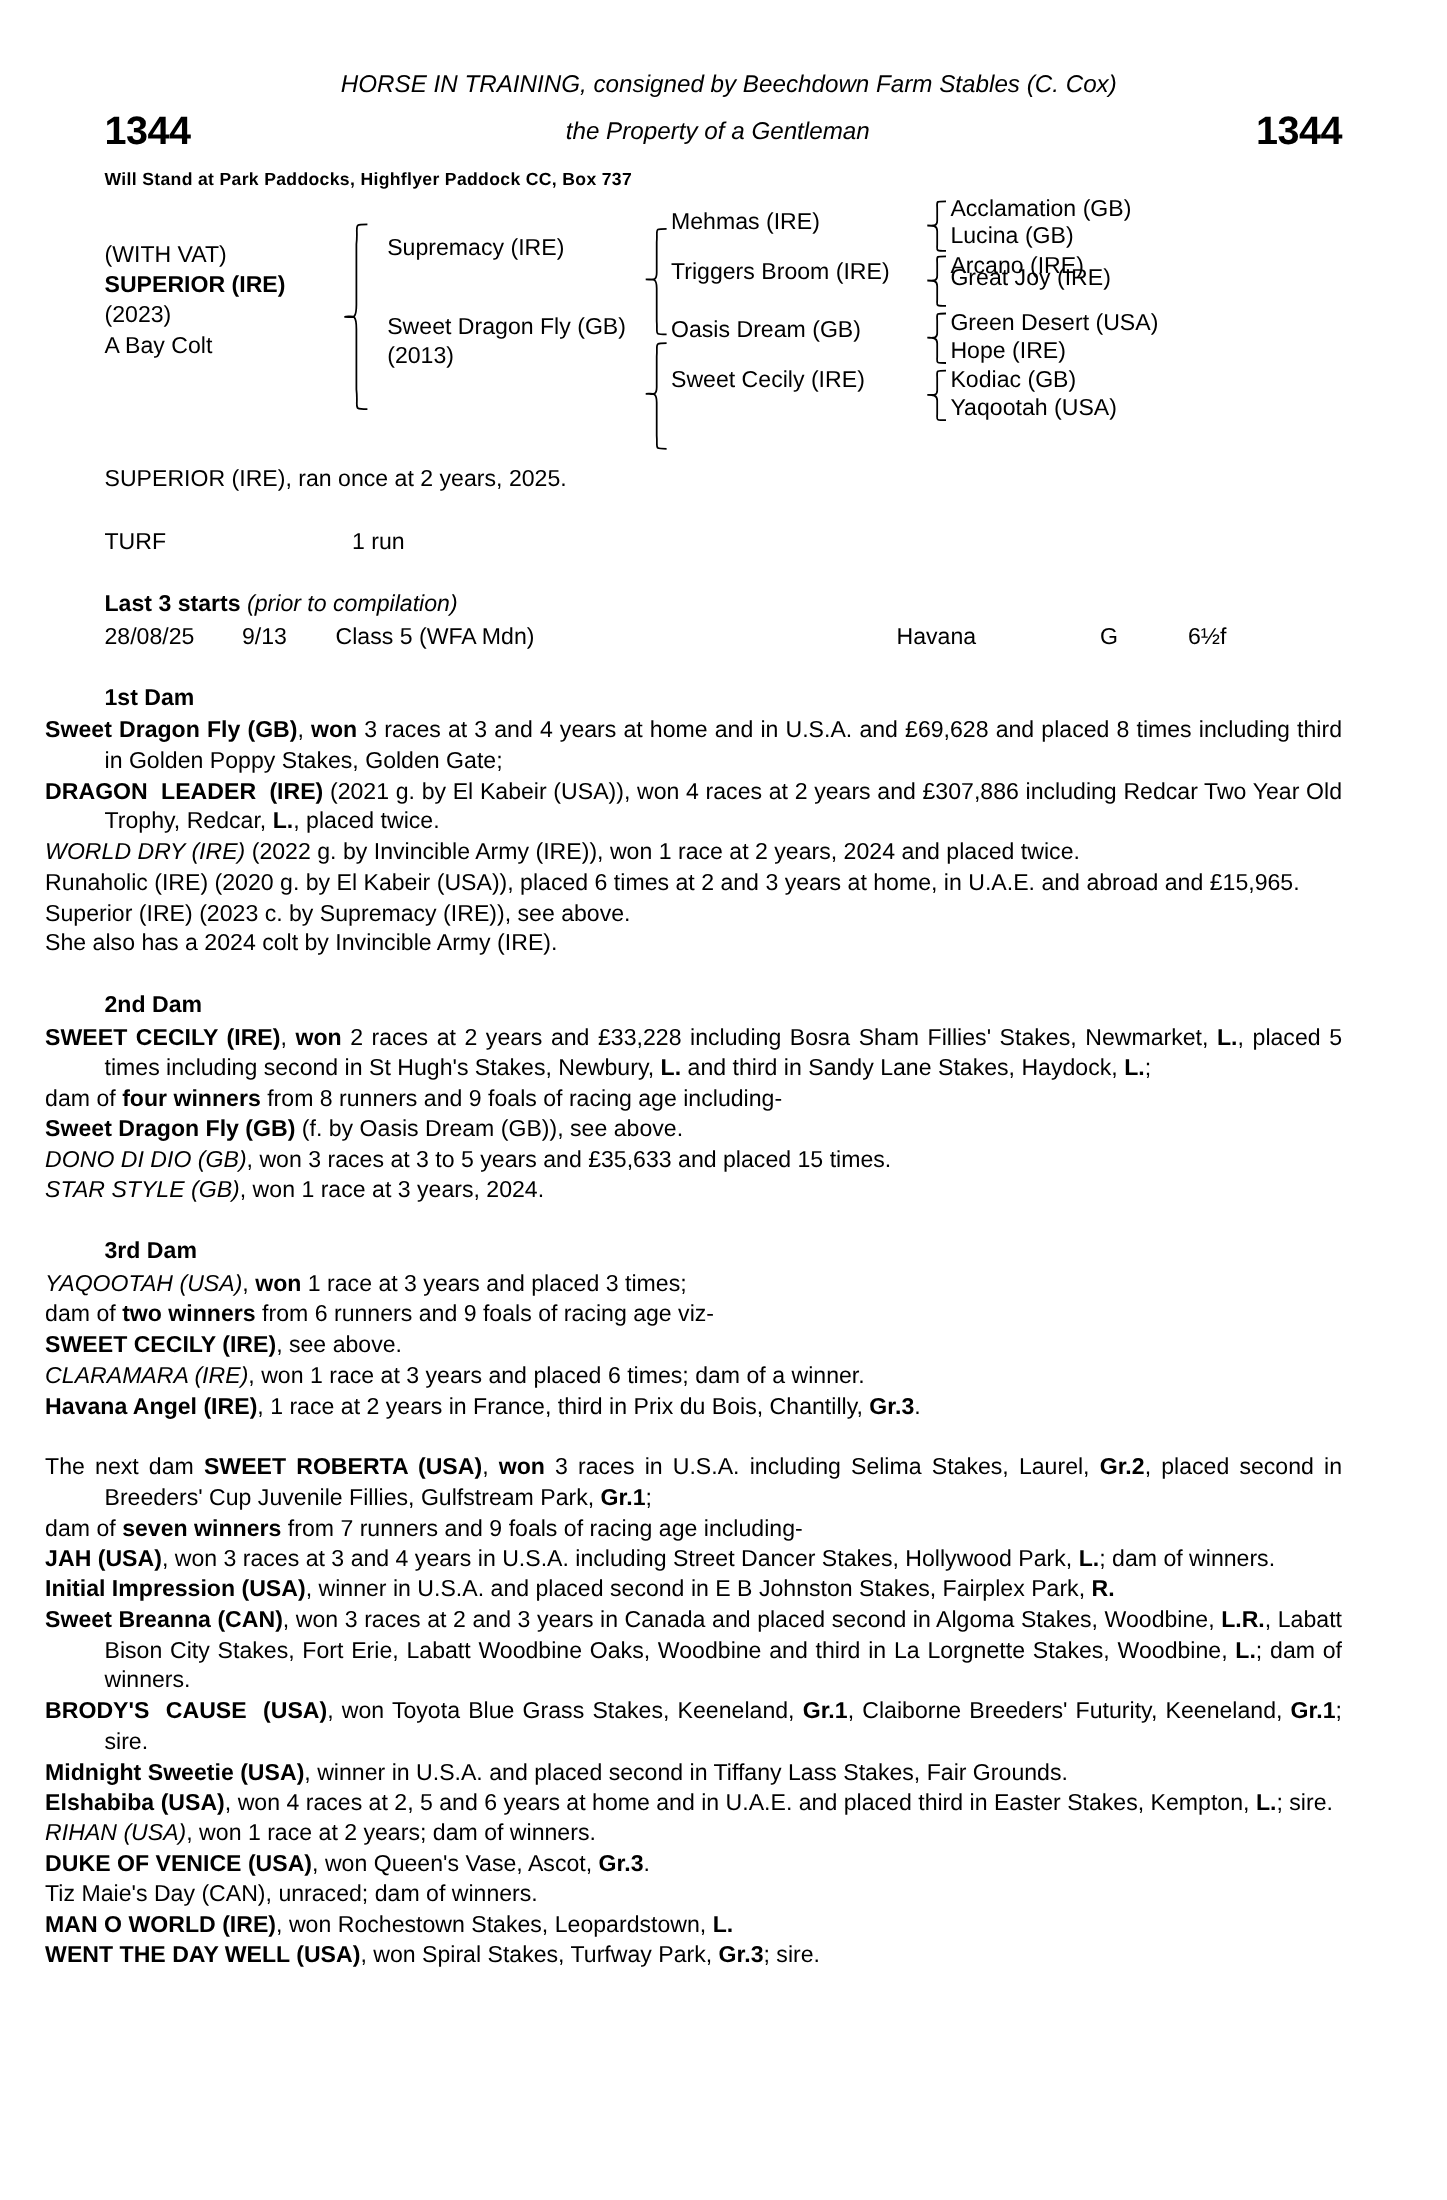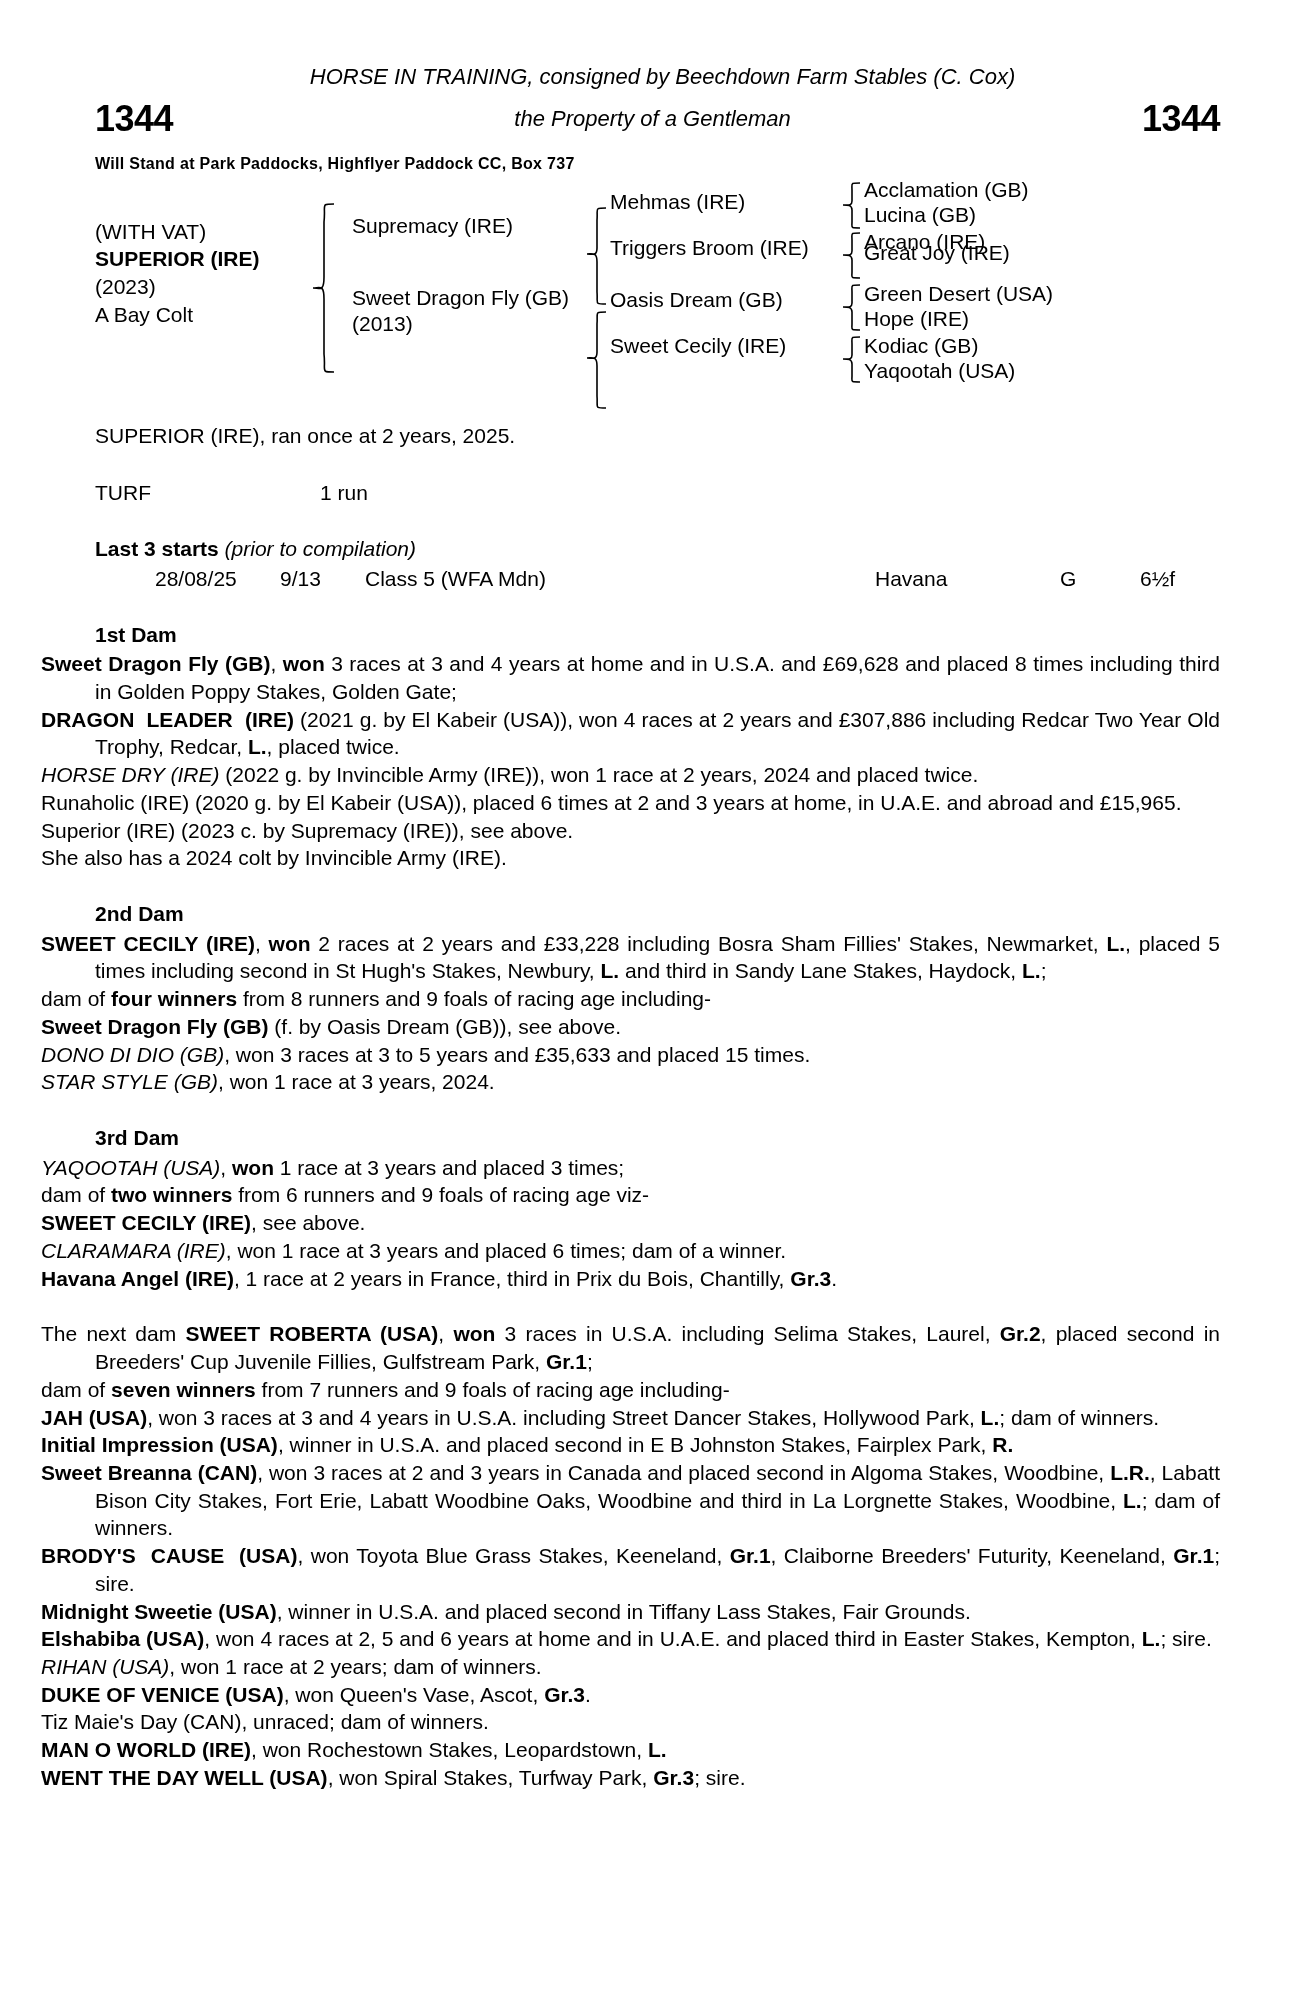--- a/index.html
+++ b/index.html
@@ -139,21 +139,20 @@
   .sec { margin-top: 30px; }
   .run-line { display: flex; }
   .run-line .lbl { width: 225px; }
 
   .last3 { margin-top: 28px; }
   .last3 .ttl { font-weight: bold; }
   .last3 .ttl i { font-weight: normal; }
   .race-row {
     display: flex;
     margin-top: 2px;
-    justify-content: flex-end;
   }
   .r-date { width: 125px; }
   .r-pos { width: 85px; }
   .r-class { width: 510px; }
   .r-course { width: 185px; }
   .r-going { width: 80px; }
   .r-dist { width: 80px; }
 
   .dam-head {
     font-weight: bold;
@@ -280,21 +279,21 @@
       <div class="r-going">G</div>
       <div class="r-dist">6½f</div>
     </div>
   </div>
 
   <div>
     <div class="dam-head">1st Dam</div>
     <div id="dam1-body">
         <p class="block hang0"><b>Sweet Dragon Fly (GB)</b>, <b>won</b> 3 races at 3 and 4 years at home and in U.S.A. and £69,628 and placed 8 times including third in Golden Poppy Stakes, Golden Gate;</p>
         <p class="block ind2"><b>DRAGON&nbsp; LEADER&nbsp; (IRE)</b> (2021 g. by El Kabeir (USA)), won 4 races at 2 years and £307,886 including Redcar Two Year Old Trophy, Redcar, <b>L.</b>, placed twice.</p>
-        <p class="block ind2"><i>HORSE DRY (IRE)</i> (2022 g. by Invincible Army (IRE)), won 1 race at 2 years, 2024 and placed twice.</p>
+        <p class="block ind2"><i>WORLD DRY (IRE)</i> (2022 g. by Invincible Army (IRE)), won 1 race at 2 years, 2024 and placed twice.</p>
         <p class="block ind2">Runaholic (IRE) (2020 g. by El Kabeir (USA)), placed 6 times at 2 and 3 years at home, in U.A.E. and abroad and £15,965.</p>
         <p class="block ind2">Superior (IRE) (2023 c. by Supremacy (IRE)), see above.</p>
         <p class="block hang0">She also has a 2024 colt by Invincible Army (IRE).</p>
       </div>
   </div>
 
   <div>
     <div class="dam-head">2nd Dam</div>
     <div id="dam2-body">
         <p class="block hang0"><b>SWEET CECILY (IRE)</b>, <b>won</b> 2 races at 2 years and £33,228 including Bosra Sham Fillies' Stakes, Newmarket, <b>L.</b>, placed 5 times including second in St Hugh's Stakes, Newbury, <b>L.</b> and third in Sandy Lane Stakes, Haydock, <b>L.</b>;</p>

